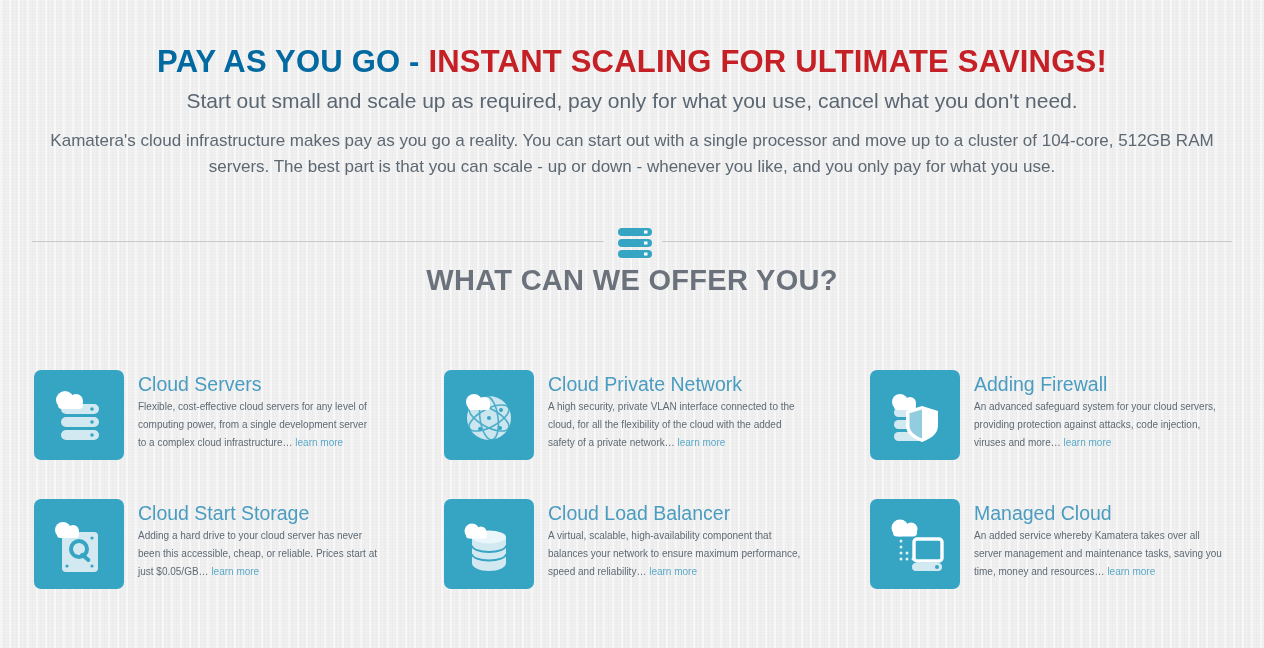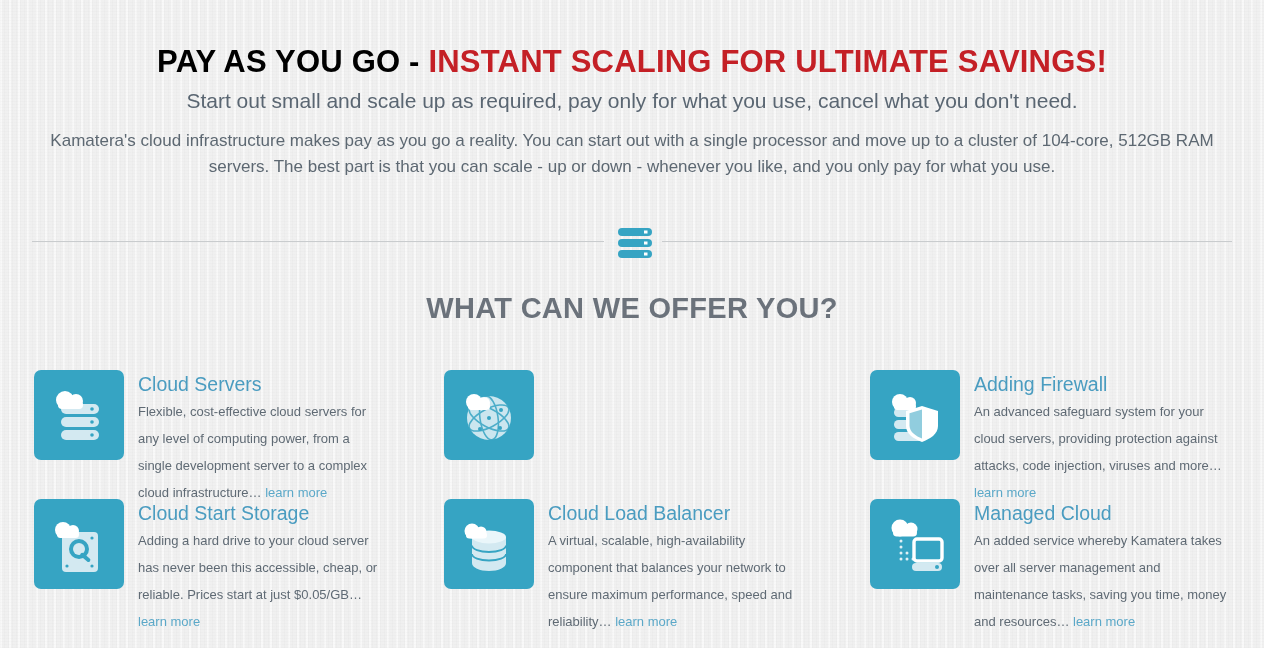--- a/index.html
+++ b/index.html
@@ -30,21 +30,21 @@
     padding-top: 42px;
     text-align: center;
   }
   .hero-title {
     font-size: 31px;
     font-weight: bold;
     letter-spacing: 0.2px;
     line-height: 40px;
     margin: 0;
   }
-  .hero-title .t-grey { color: #000000; text-align: right; }
+  .hero-title .t-grey { color: #0369a1; text-align: right; }
   .hero-title .t-red  { color: #c42026; text-align: right; }
 
   .hero-sub {
     font-size: 21px;
     color: #5a6672;
     line-height: 26px;
     margin: 6px 0 0 0;
     font-weight: normal;
   }
 
@@ -77,21 +77,21 @@
     position: absolute;
     left: 618px;
     top: 0px;
     width: 34px;
     height: 32px;
   }
 
   
   .section-heading {
     position: absolute;
-    top: 292px;
+    top: 264px;
     left: 0;
     width: 1264px;
     text-align: center;
     font-size: 29px;
     font-weight: bold;
     color: #6b727b;
     letter-spacing: 0.3px;
   }
 
   
@@ -129,23 +129,23 @@
   }
   .card-title {
     font-size: 19.5px;
     color: #4a9cc0;
     line-height: 22px;
     margin: 0 0 3px 0;
     font-weight: normal;
     white-space: nowrap;
   }
   .card-desc {
-    font-size: 13px;
+    font-size: 10px;
     color: #5f6a74;
-    line-height: 27px;
+    line-height: 18px;
     margin: 0;
   }
   .card.col1 .card-desc { width: 240px; }
   .card.col2 .card-desc { width: 253px; }
   .card.col3 .card-desc { width: 255px; }
 
   .learn-more {
     color: #5ba8c8;
     text-decoration: none;
     cursor: pointer;
@@ -225,20 +225,24 @@
               <circle cx="56" cy="58" r="2"></circle>
               <circle cx="45" cy="48" r="2"></circle>
             </g>
             <g fill="#ffffff">
               <circle cx="30" cy="32" r="8"></circle>
               <circle cx="40" cy="33" r="6"></circle>
               <rect x="24" y="33" width="22" height="7" rx="3.5"></rect>
             </g>
           </svg>
         </div>
+        <div class="card-text">
+          <h3 class="card-title">Cloud Private Network</h3>
+          <p class="card-desc"><span>A high security, private VLAN interface connected to the cloud, for all the flexibility of the cloud with the added safety of a private network… </span><a class="learn-more">learn more</a></p>
+        </div>
       </div>
 
       <div class="card col3">
         <div class="card-icon">
           <svg width="90" height="90" viewBox="0 0 90 90">
             <g fill="#d3e9f1">
               <rect x="24" y="38" width="32" height="9" rx="4.5"></rect>
               <rect x="24" y="50" width="32" height="9" rx="4.5"></rect>
               <rect x="24" y="62" width="32" height="9" rx="4.5"></rect>
             </g>

